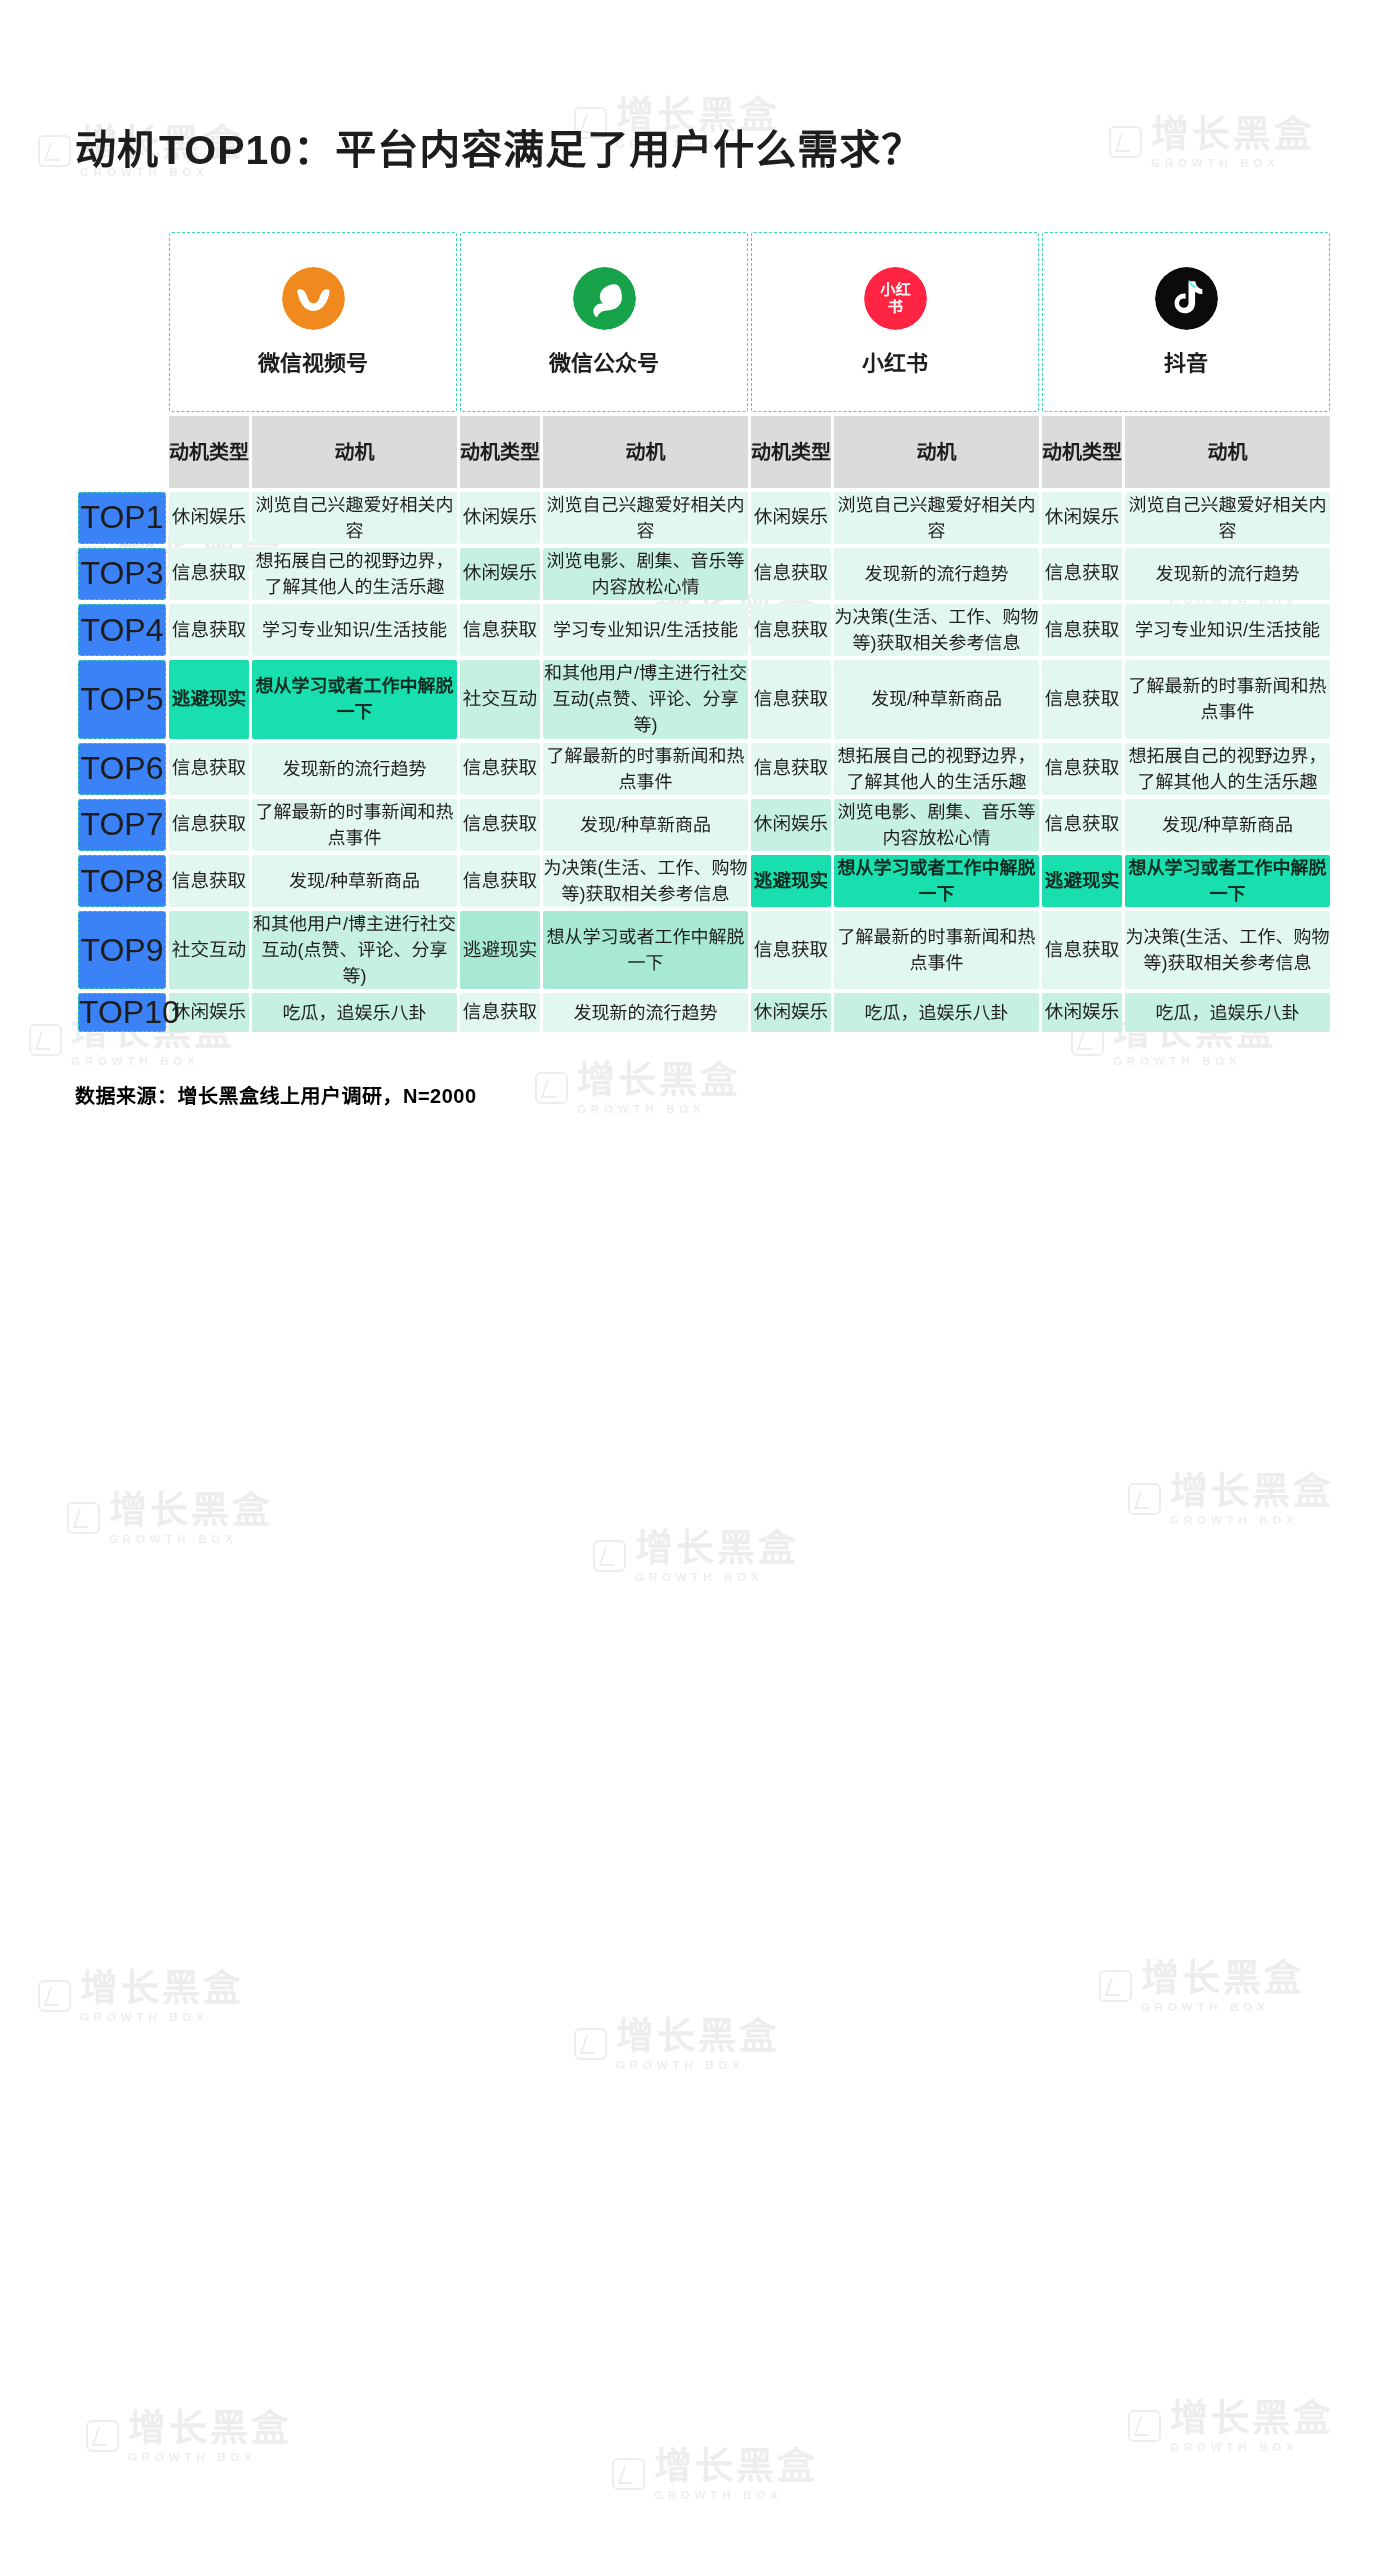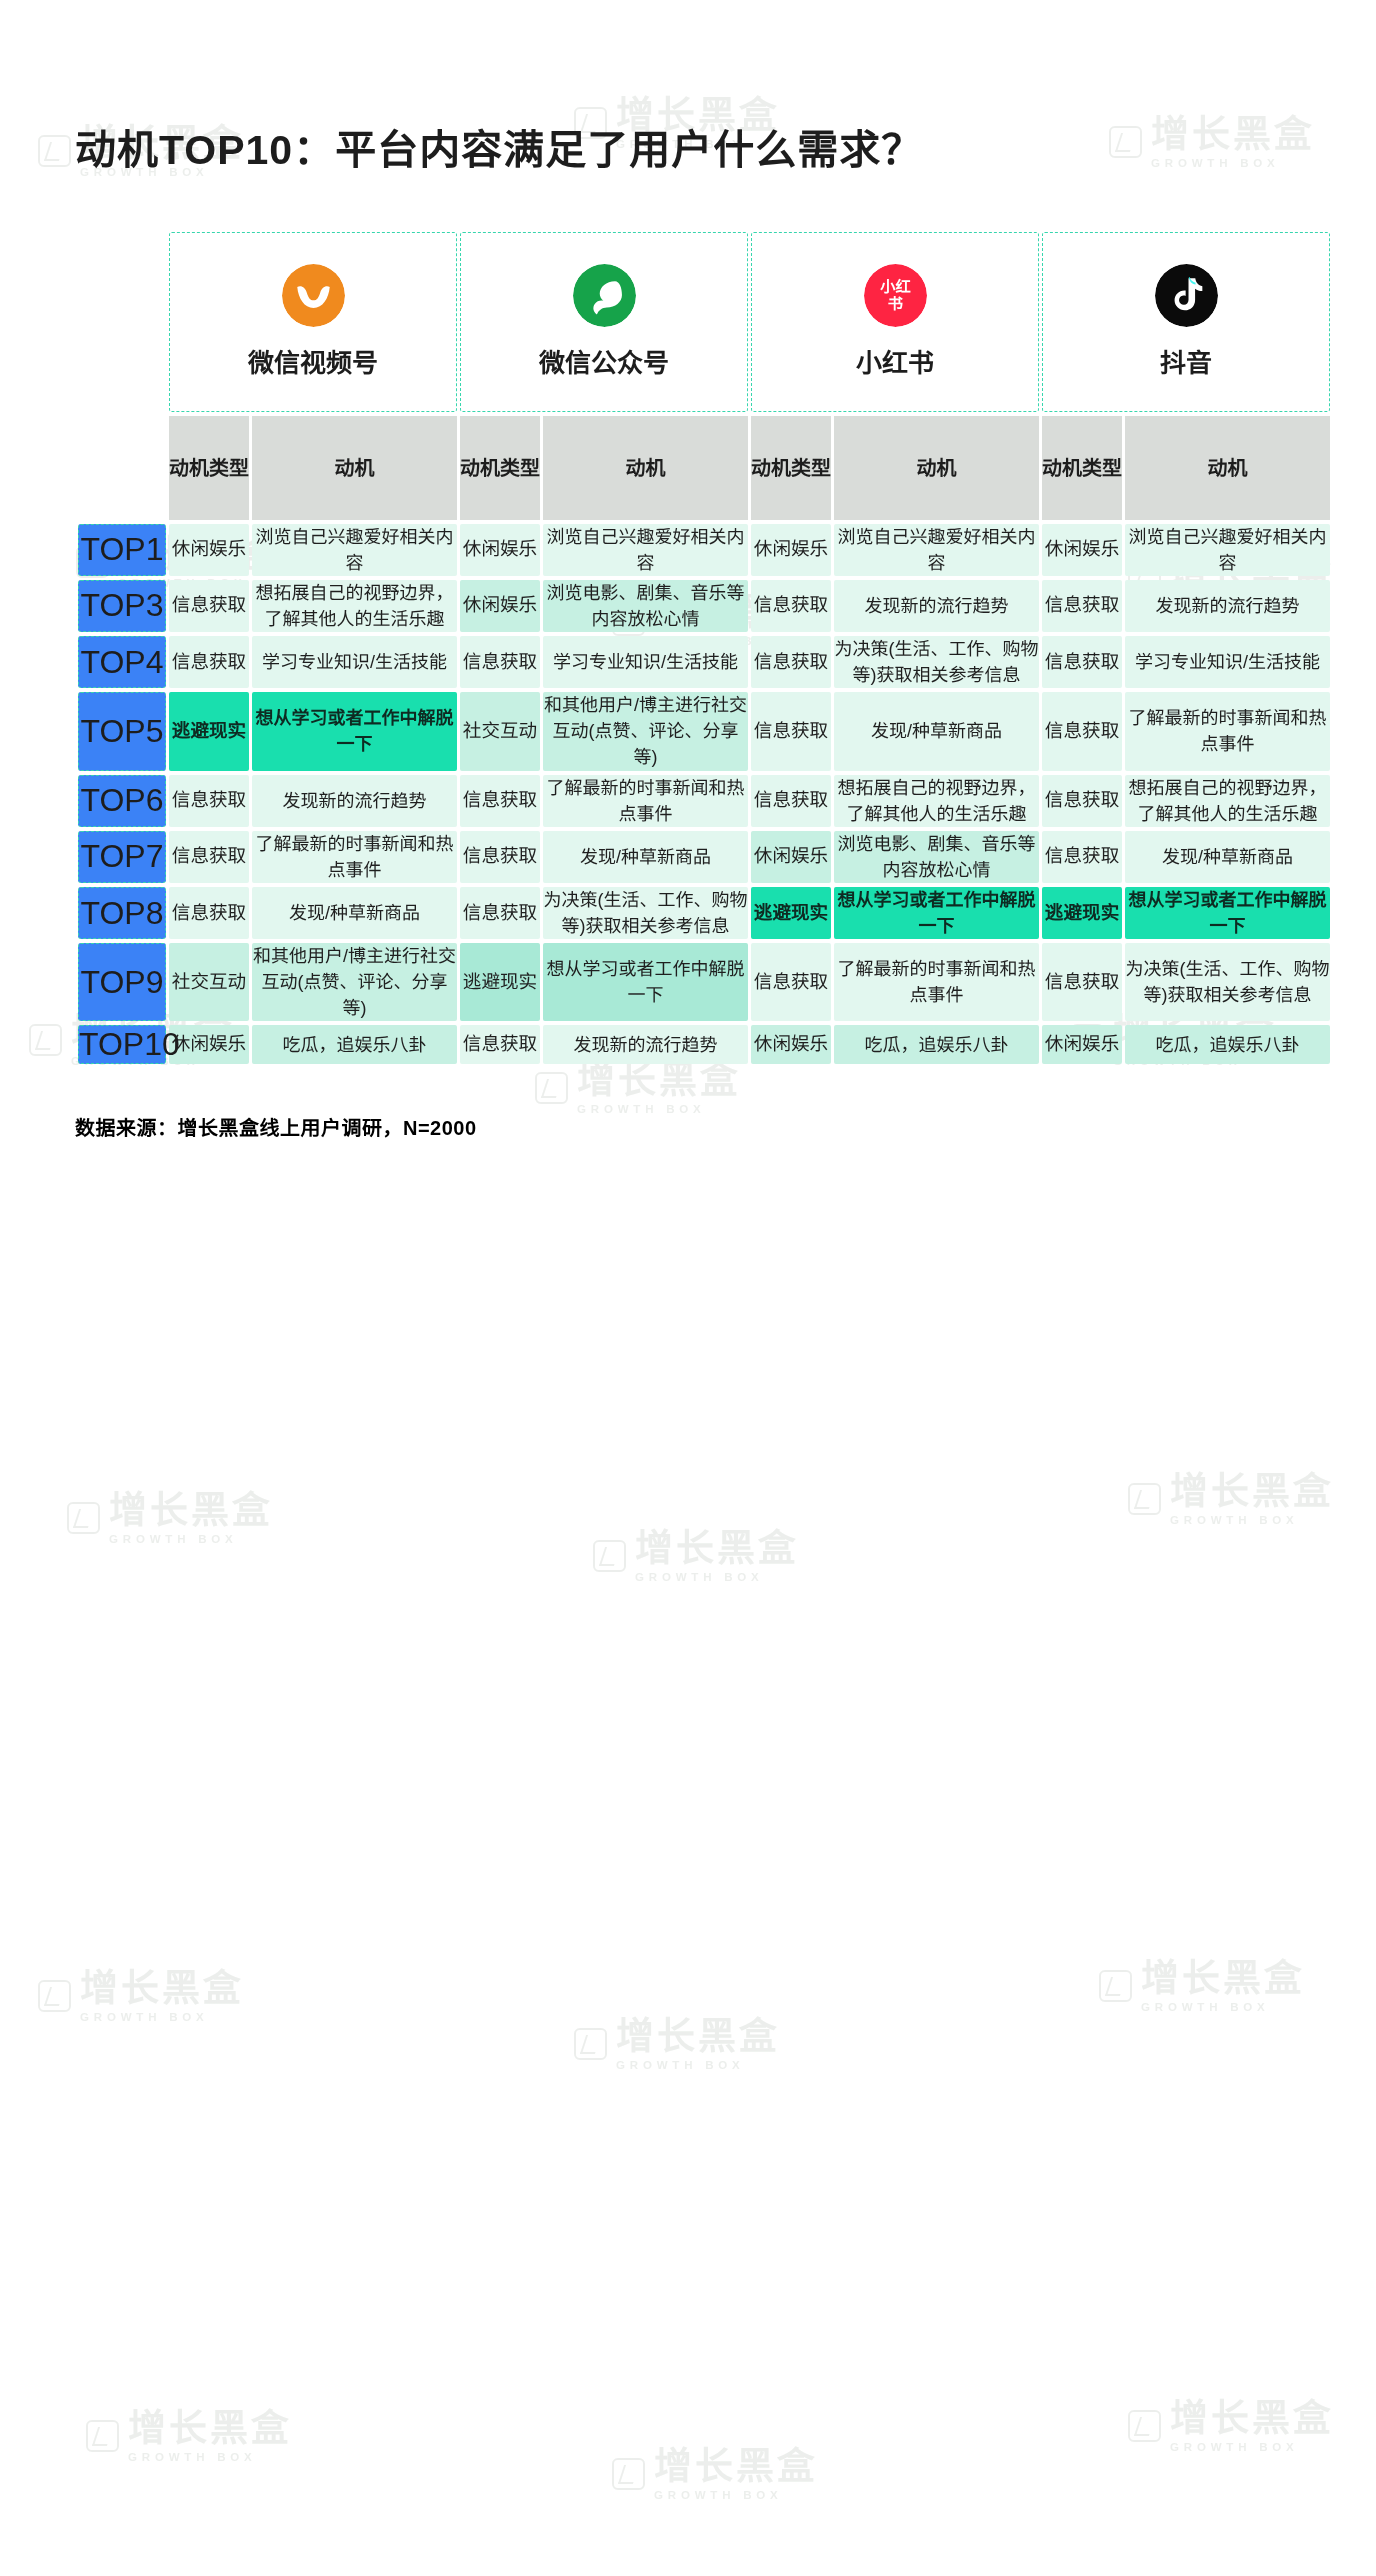--- a/index.html
+++ b/index.html
@@ -81,35 +81,35 @@
 
   
   .plat-head {
     border: 1.9px dashed #37d6ae;
     border-radius: 2.9px;
     background: #ffffff;
     height: 180px;
     vertical-align: middle;
   }
   .plat-inner { display: flex; flex-direction: column; align-items: center; justify-content: center; gap: 15.3px; }
-  .plat-name { font-size: 26px; font-weight: 700; color: #1d1d1d; }
+  .plat-name { font-size: 22px; font-weight: 700; color: #1d1d1d; }
 
   .logo {
     width: 63px; height: 63px;
     border-radius: 50%;
     display: flex; align-items: center; justify-content: center;
     position: relative;
     overflow: hidden;
   }
   .logo svg { display: block; }
 
   
   .sub-type, .sub-motiv {
     background: #d9dcd9;
-    height: 104px;
+    height: 72px;
     text-align: center;
     vertical-align: middle;
     font-size: 20px;
     font-weight: 700;
     color: #1d1d1d;
     line-height: 1.3;
   }
   .col-type { width: 80px; }
   .col-motiv { width: 205px; }
 

